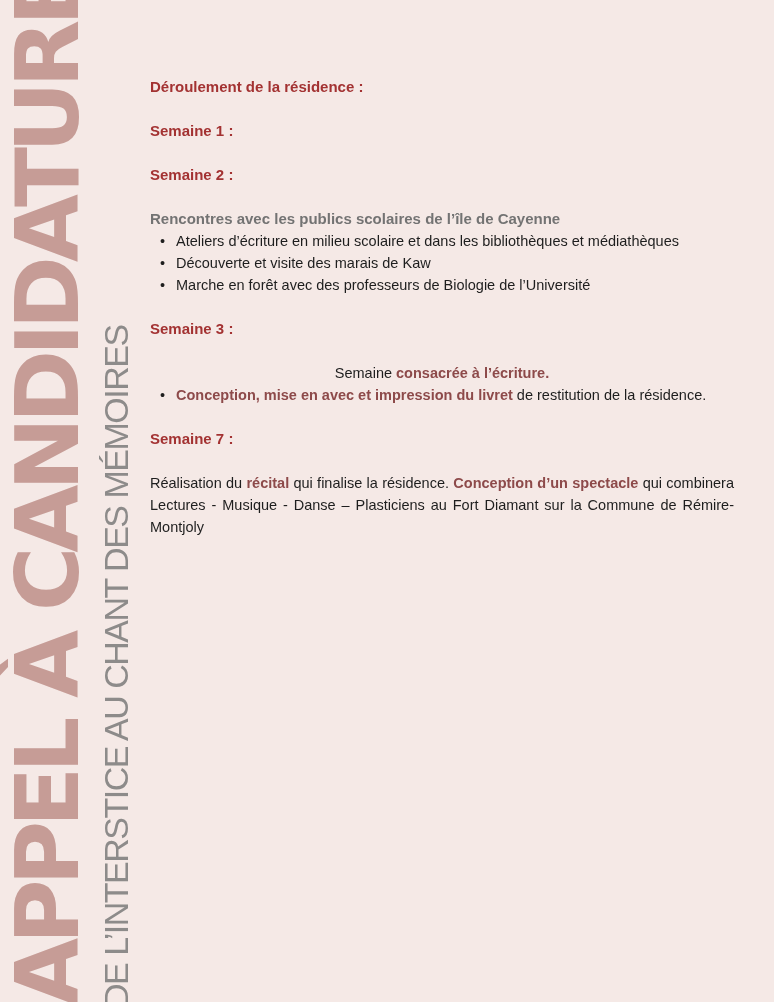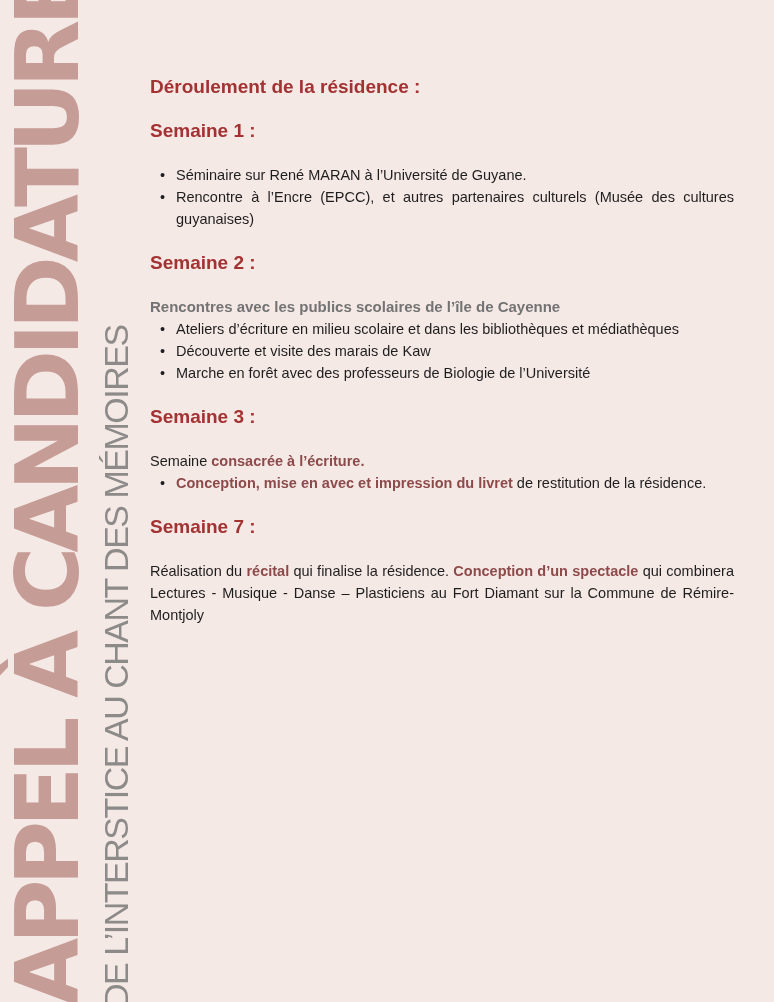--- a/index.html
+++ b/index.html
@@ -44,21 +44,21 @@
   .content {
     position: absolute;
     left: 150px;
     top: 76px;
     width: 584px;
     font-size: 14.5px;
     line-height: 22px;
     color: #1e1e1e;
   }
   .heading {
-    font-size: 19px;
+    font-size: 15px;
     font-weight: bold;
     color: #a33232;
     line-height: 22px;
     margin: 0 0 22px 0;
   }
   .subheading {
     font-size: 15px;
     font-weight: bold;
     color: #737373;
     line-height: 22px;
@@ -80,21 +80,21 @@
   }
   ul.bullets li::before {
     content: "\2022";
     position: absolute;
     left: 10px;
     top: 0;
     line-height: 22px;
     color: #1e1e1e;
   }
   .justified { text-align: justify; }
-  .text-line { margin: 0; line-height: 22px; }
+  .text-line { margin: 0; line-height: 22px; text-align: center; }
   .para {
     margin: 0;
     line-height: 22px;
     text-align: justify;
   }
 </style>
 </head>
 <body>
 
 <div class="page">
@@ -102,24 +102,20 @@
   <div class="vertical-title">APPEL À CANDIDATURE</div>
 
   <div class="vertical-subtitle">DE L’INTERSTICE AU CHANT DES MÉMOIRES</div>
 
   <div class="content">
 
     <p class="heading">Déroulement de la résidence :</p>
 
     <p class="heading">Semaine 1 :</p>
 
-    <ul class="bullets">
-      <li>Séminaire sur René MARAN à l’Université de Guyane.</li>
-      <li class="justified">Rencontre à l’Encre (EPCC), et autres partenaires culturels (Musée des cultures guyanaises)</li>
-    </ul>
 
     <p class="heading">Semaine 2 :</p>
 
     <p class="subheading">Rencontres avec les publics scolaires de l’île de Cayenne</p>
 
     <ul class="bullets">
       <li>Ateliers d’écriture en milieu scolaire et dans les bibliothèques et médiathèques</li>
       <li>Découverte et visite des marais de Kaw</li>
       <li>Marche en forêt avec des professeurs de Biologie de l’Université</li>
     </ul>

